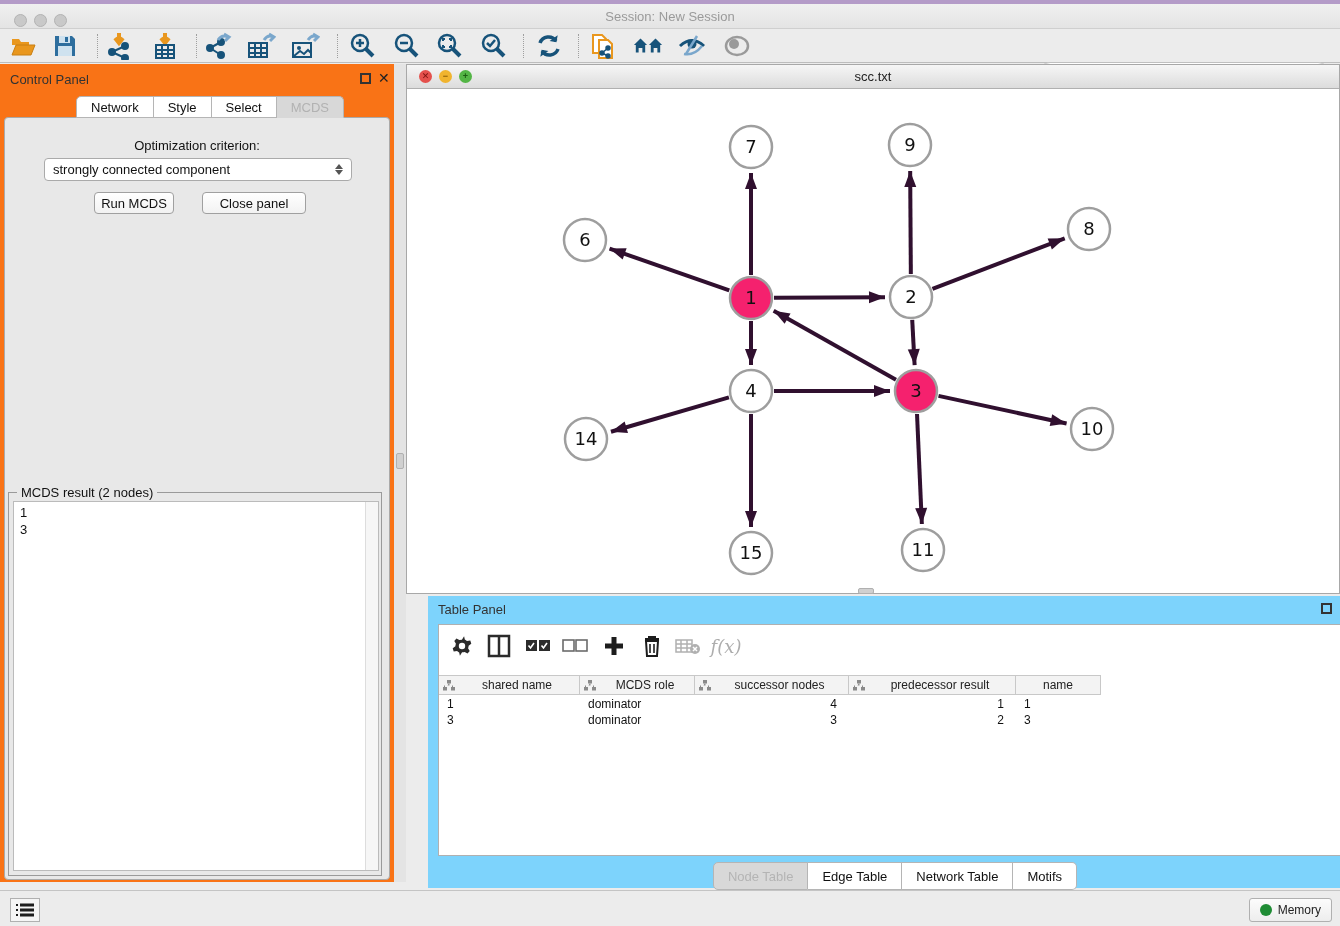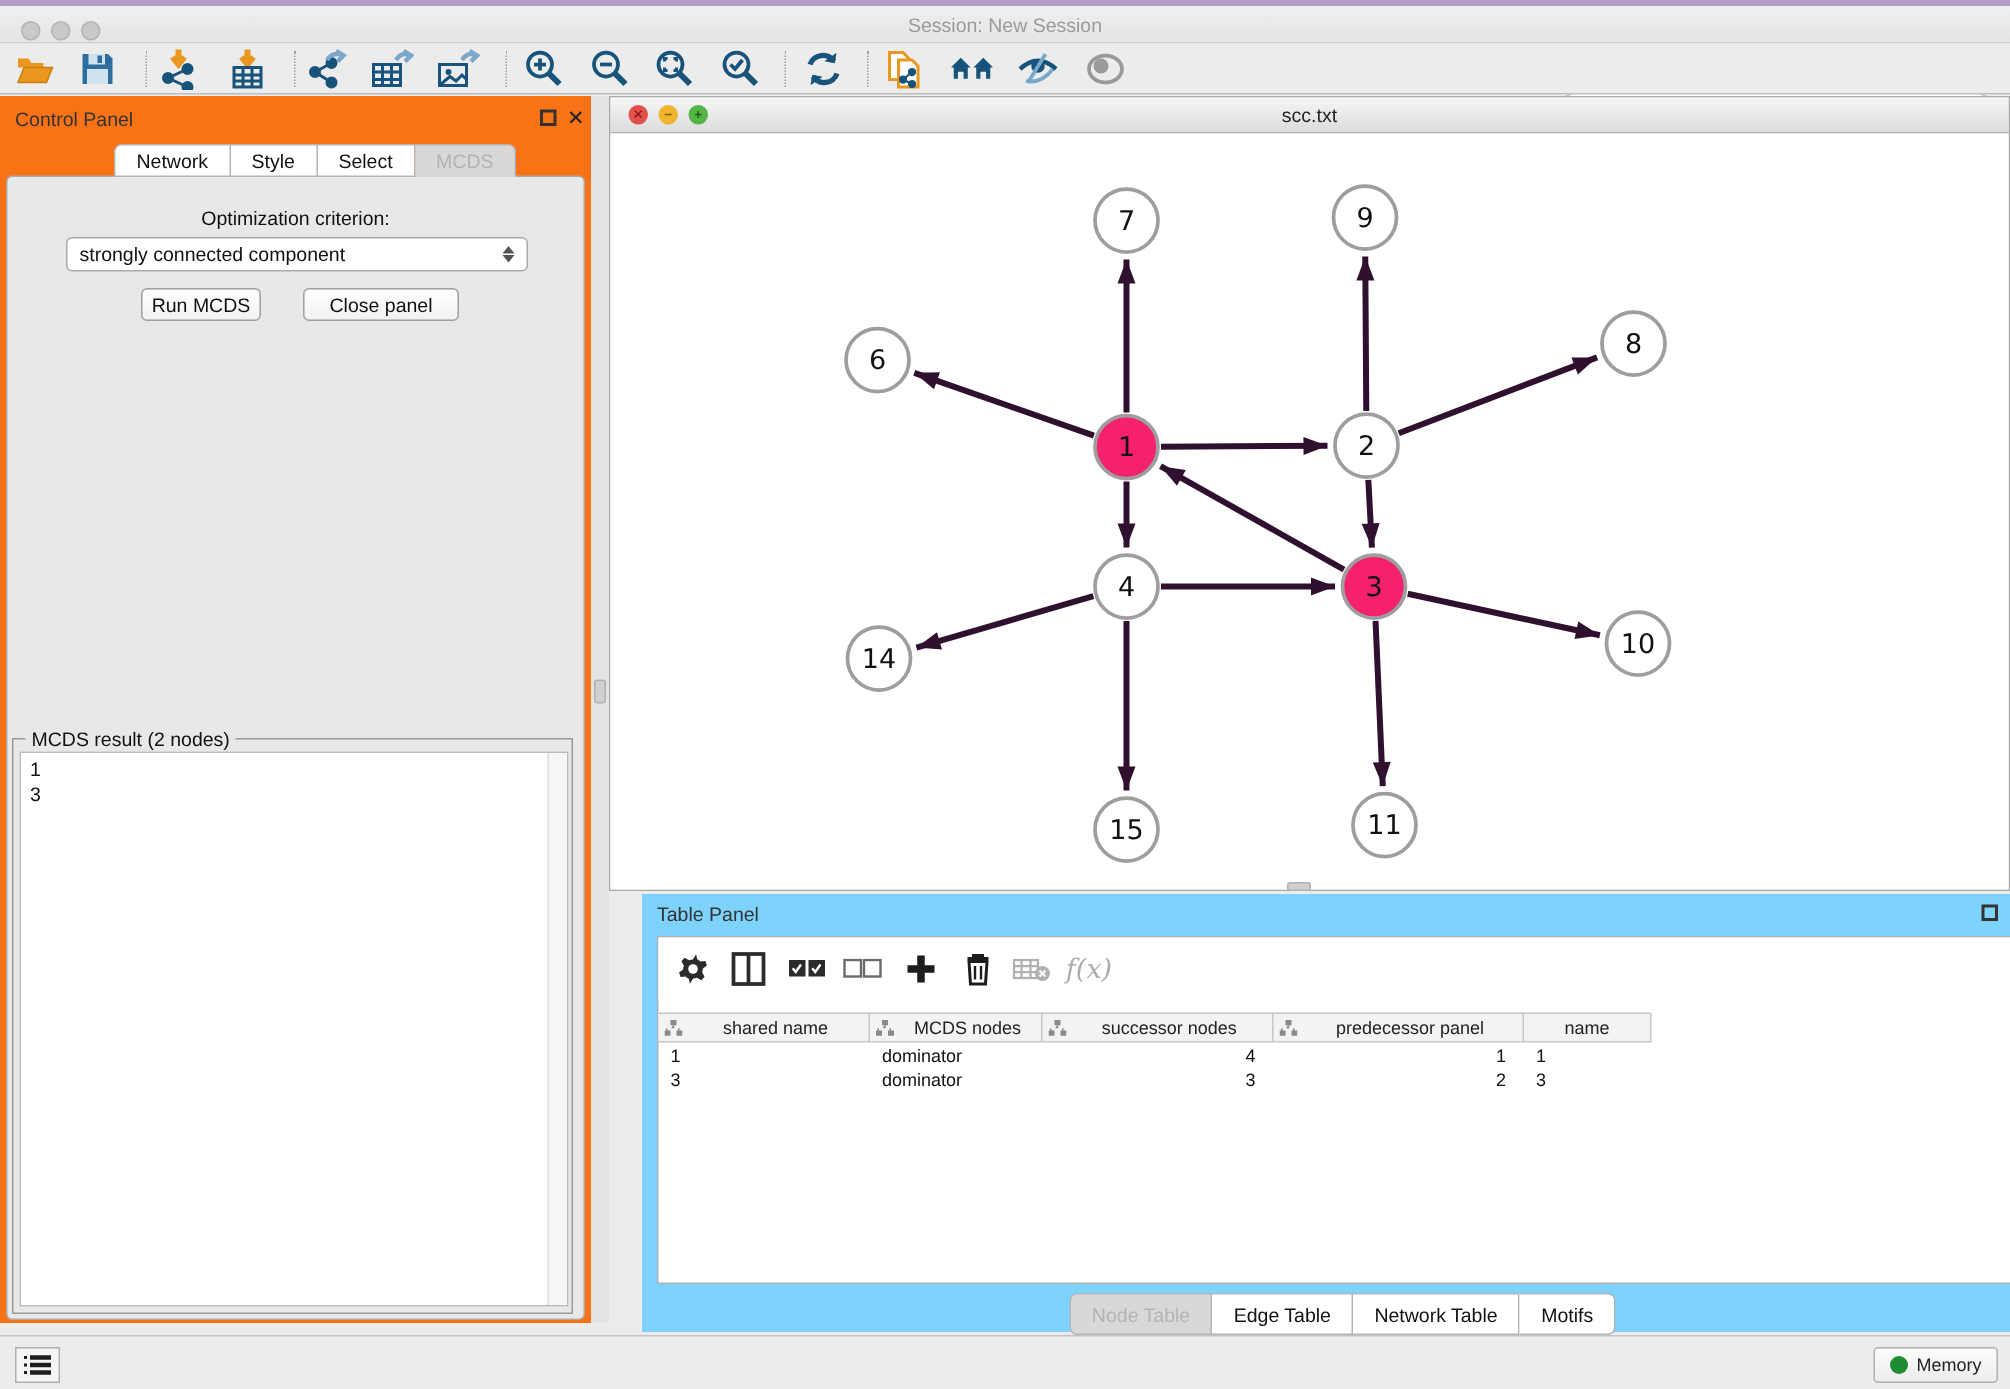--- a/index.html
+++ b/index.html
@@ -454,21 +454,21 @@
           </div>
           <div class="th-cell" style="width: 115px;">
             <svg width="12" height="11" viewBox="0 0 12 11" style="margin-left:4px">
               <g fill="#8a8a8a">
                 <rect x="4" y="0" width="4" height="3.5"></rect>
                 <rect x="0" y="7" width="4" height="3.5"></rect>
                 <rect x="8" y="7" width="4" height="3.5"></rect>
                 <path d="M5.5 3.5 h1 v2 h-4.5 v2 h-1 v-2 h9 v2 h-1 v-2 h-4.5 z"></path>
               </g>
             </svg>
-            <span class="th-label">MCDS nodes</span>
+            <span class="th-label">MCDS role</span>
           </div>
           <div class="th-cell" style="width: 154px;">
             <svg width="12" height="11" viewBox="0 0 12 11" style="margin-left:4px">
               <g fill="#8a8a8a">
                 <rect x="4" y="0" width="4" height="3.5"></rect>
                 <rect x="0" y="7" width="4" height="3.5"></rect>
                 <rect x="8" y="7" width="4" height="3.5"></rect>
                 <path d="M5.5 3.5 h1 v2 h-4.5 v2 h-1 v-2 h9 v2 h-1 v-2 h-4.5 z"></path>
               </g>
             </svg>
@@ -476,21 +476,21 @@
           </div>
           <div class="th-cell" style="width: 167px;">
             <svg width="12" height="11" viewBox="0 0 12 11" style="margin-left:4px">
               <g fill="#8a8a8a">
                 <rect x="4" y="0" width="4" height="3.5"></rect>
                 <rect x="0" y="7" width="4" height="3.5"></rect>
                 <rect x="8" y="7" width="4" height="3.5"></rect>
                 <path d="M5.5 3.5 h1 v2 h-4.5 v2 h-1 v-2 h9 v2 h-1 v-2 h-4.5 z"></path>
               </g>
             </svg>
-            <span class="th-label">predecessor panel</span>
+            <span class="th-label">predecessor result</span>
           </div>
           <div class="th-cell" style="width: 85px;">
             <span class="th-label">name</span>
           </div>
         </div>
       <div id="tbl-rows">
           <div class="tbl-row" style="top: 71px;">
             <div class="td-cell td-left" style="width: 141px;">1</div>
             <div class="td-cell td-left" style="width: 115px;">dominator</div>
             <div class="td-cell td-right" style="width: 154px;">4</div>

